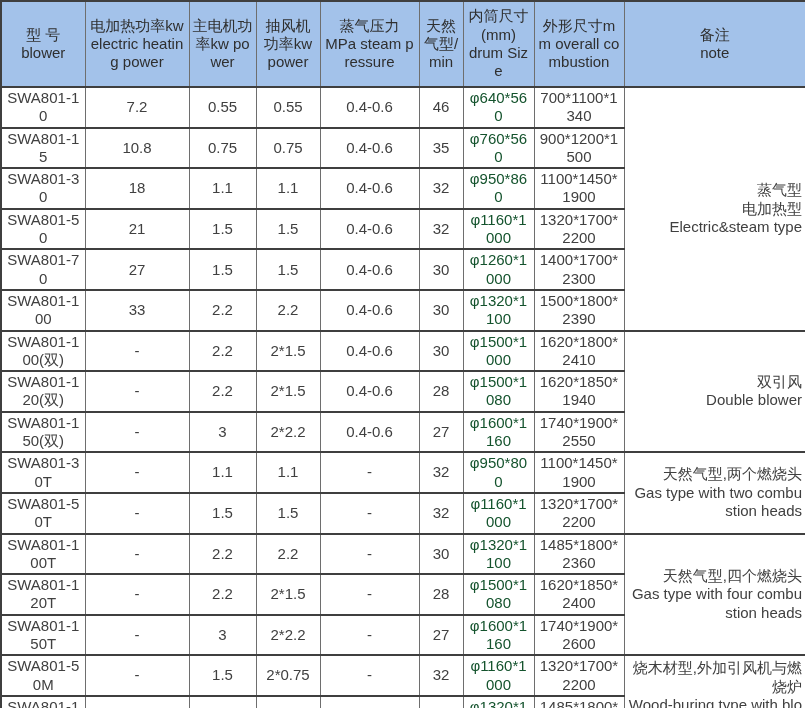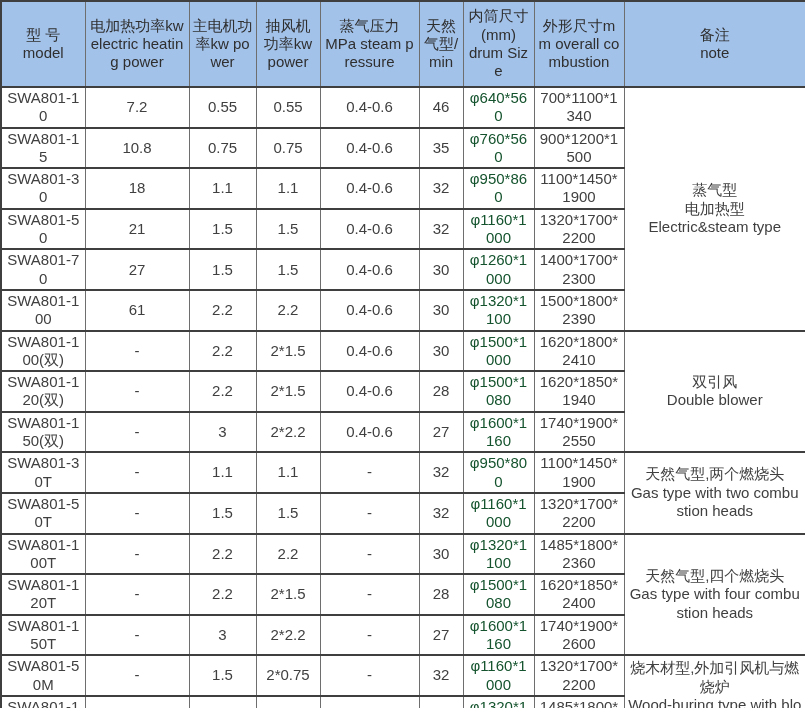--- a/index.html
+++ b/index.html
@@ -26,41 +26,41 @@
     color: #404040;
   }
   th {
     background: #a3c2ea;
     font-weight: 400;
     color: #2f2f2f;
     height: 82px;
   }
   tr.data { height: 39px; }
   td.drum { color: #14532d; }
-  td.note { font-size: 15px; }
+  td.note { font-size: 15px; text-align: right; }
 </style>
 </head>
 <body>
 
 <table class="spec">
   <colgroup>
     <col style="width:84px">
       <col style="width:104px">
       <col style="width:67px">
     <col style="width:64px">
       <col style="width:99px">
       <col style="width:44px">
     <col style="width:71px">
       <col style="width:90px">
       <col style="width:182px">
   </colgroup>
   <thead>
     <tr>
       <th>型 号
-model</th>
+blower</th>
       <th>电加热功率kw electric heating power</th>
       <th>主电机功率kw power</th>
       <th>抽风机功率kw power</th>
       <th>蒸气压力
 MPa steam pressure</th>
       <th>天然气型/min</th>
       <th>内筒尺寸
 (mm)
 drum Size</th>
       <th>外形尺寸mm overall combustion</th>
@@ -117,21 +117,21 @@
       <td>27</td>
       <td>1.5</td>
       <td>1.5</td>
       <td>0.4-0.6</td>
       <td>30</td>
       <td class="drum">φ1260*1000</td>
       <td>1400*1700*2300</td>
     </tr>
     <tr class="data">
       <td>SWA801-100</td>
-      <td>61</td>
+      <td>33</td>
       <td>2.2</td>
       <td>2.2</td>
       <td>0.4-0.6</td>
       <td>30</td>
       <td class="drum">φ1320*1100</td>
       <td>1500*1800*2390</td>
     </tr>
     <tr class="data">
       <td>SWA801-100(双)</td>
       <td>-</td>

